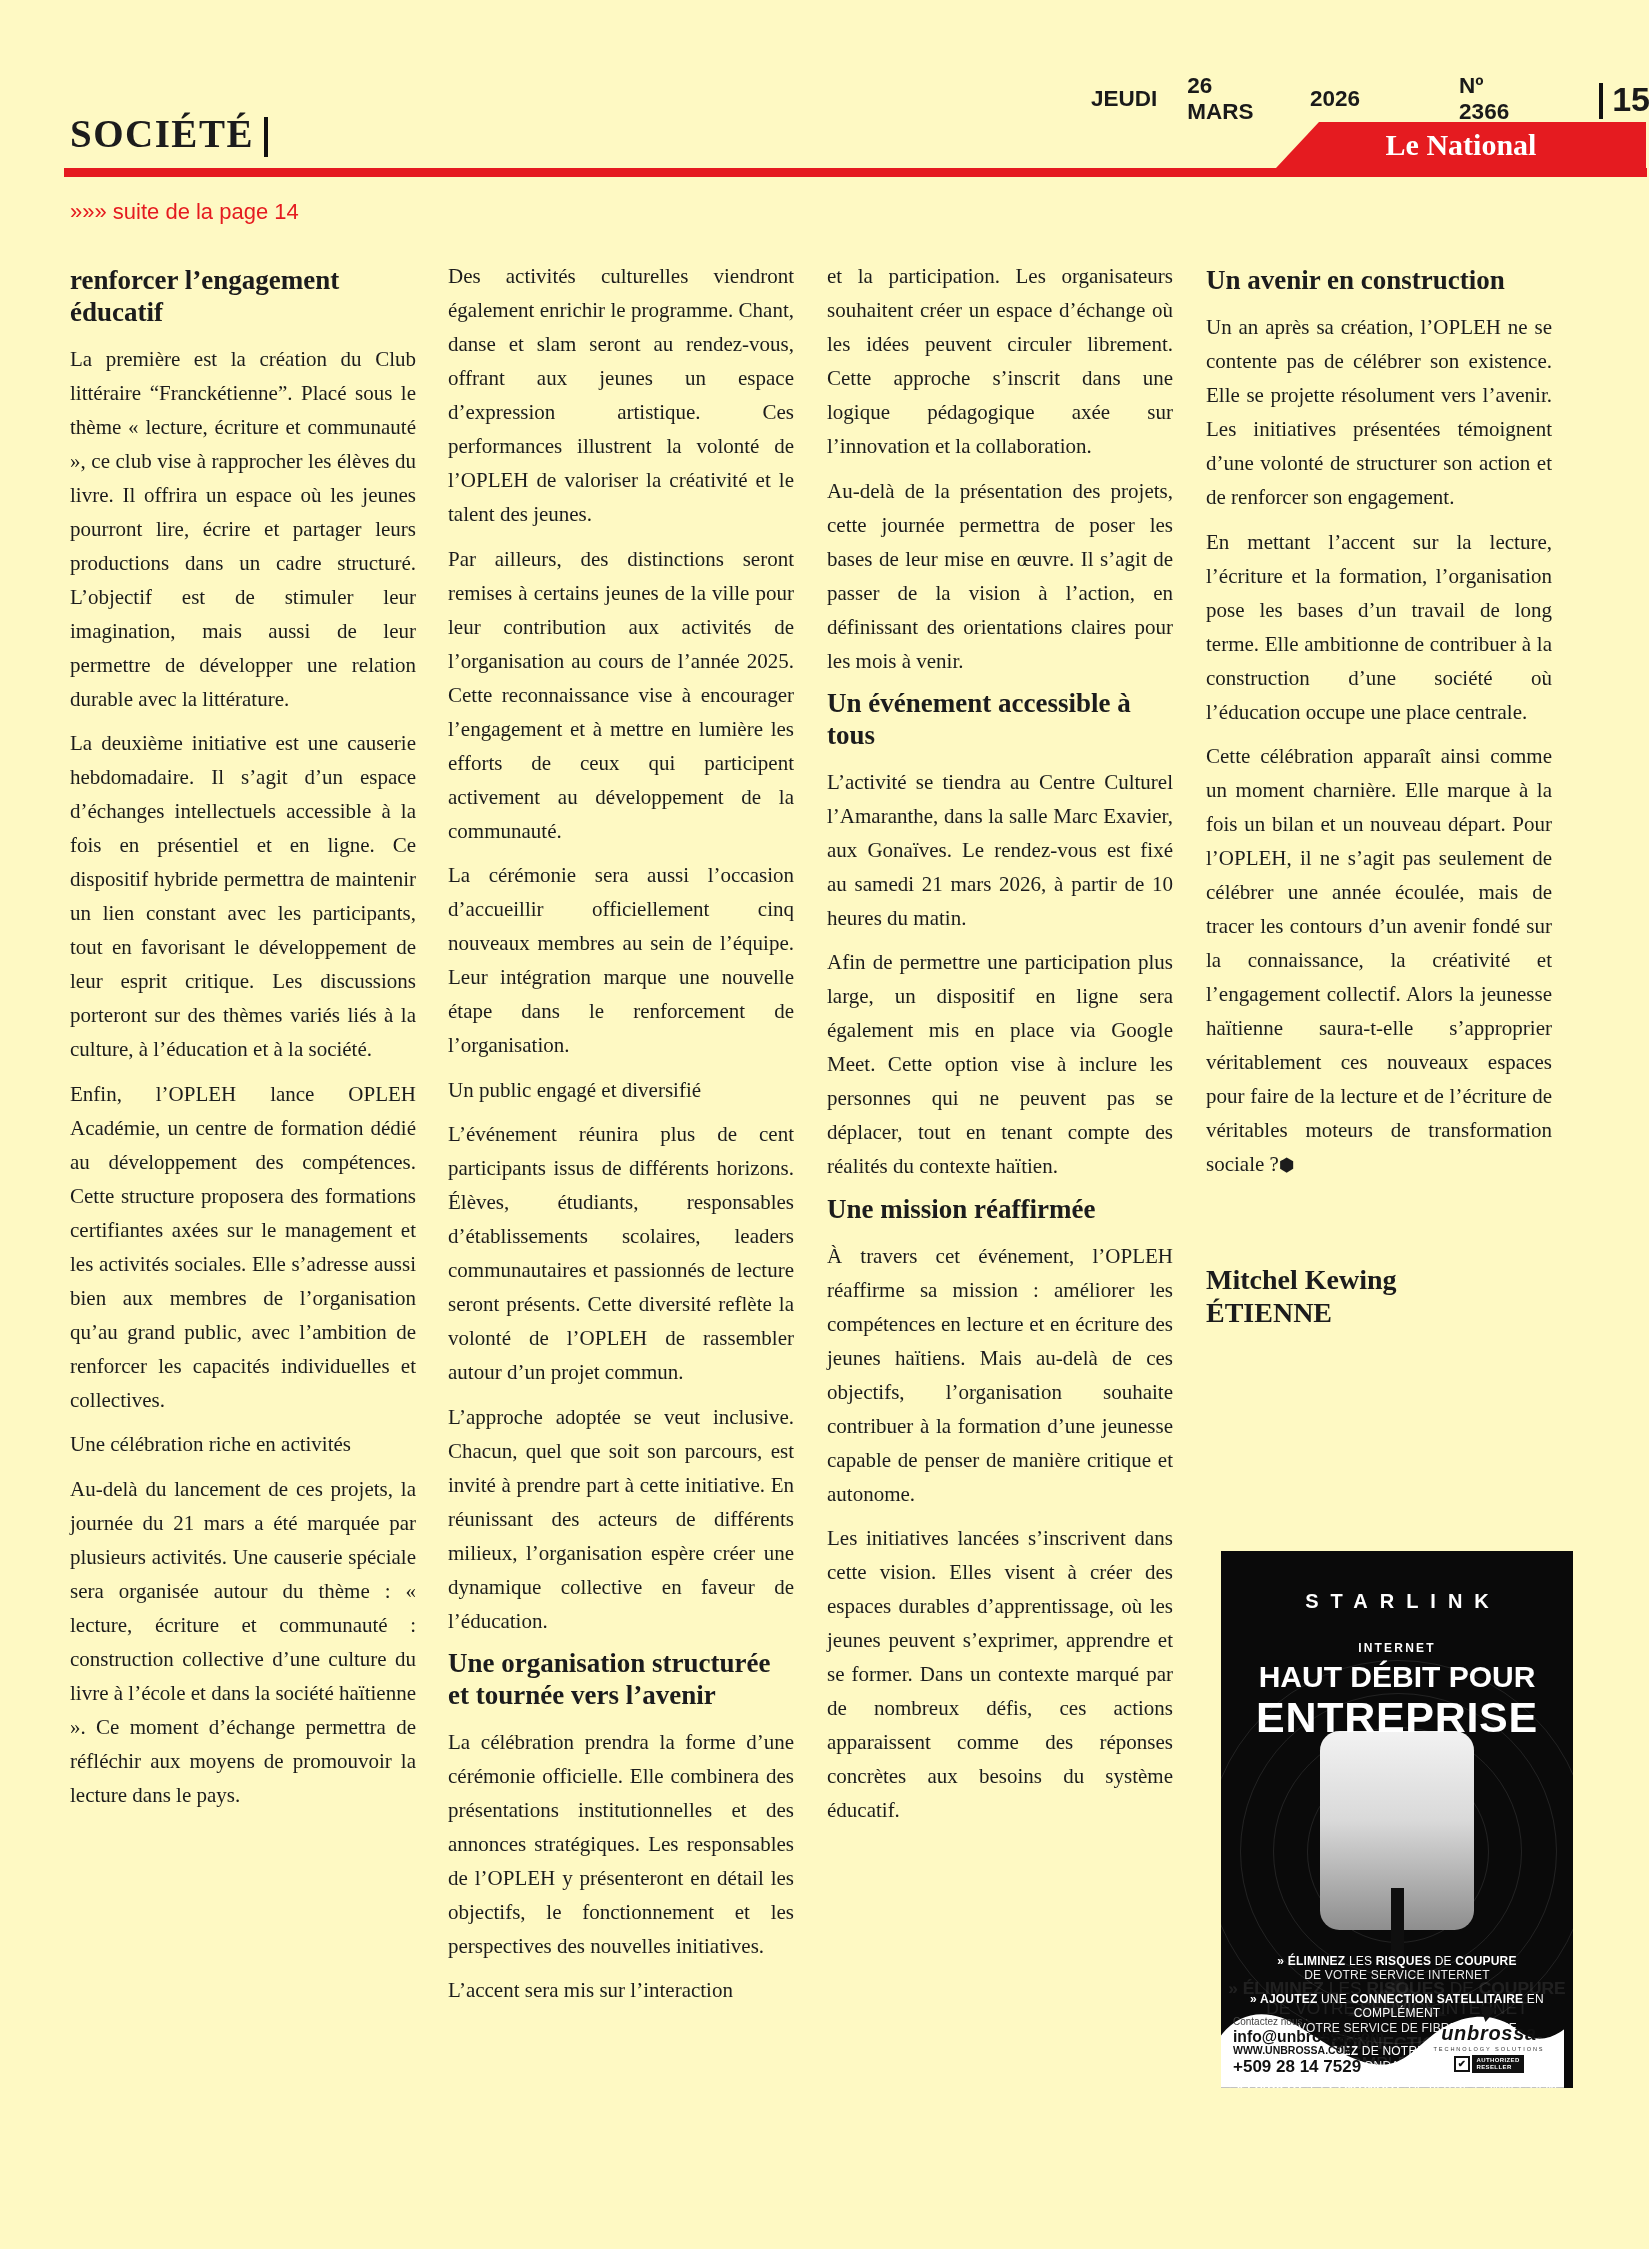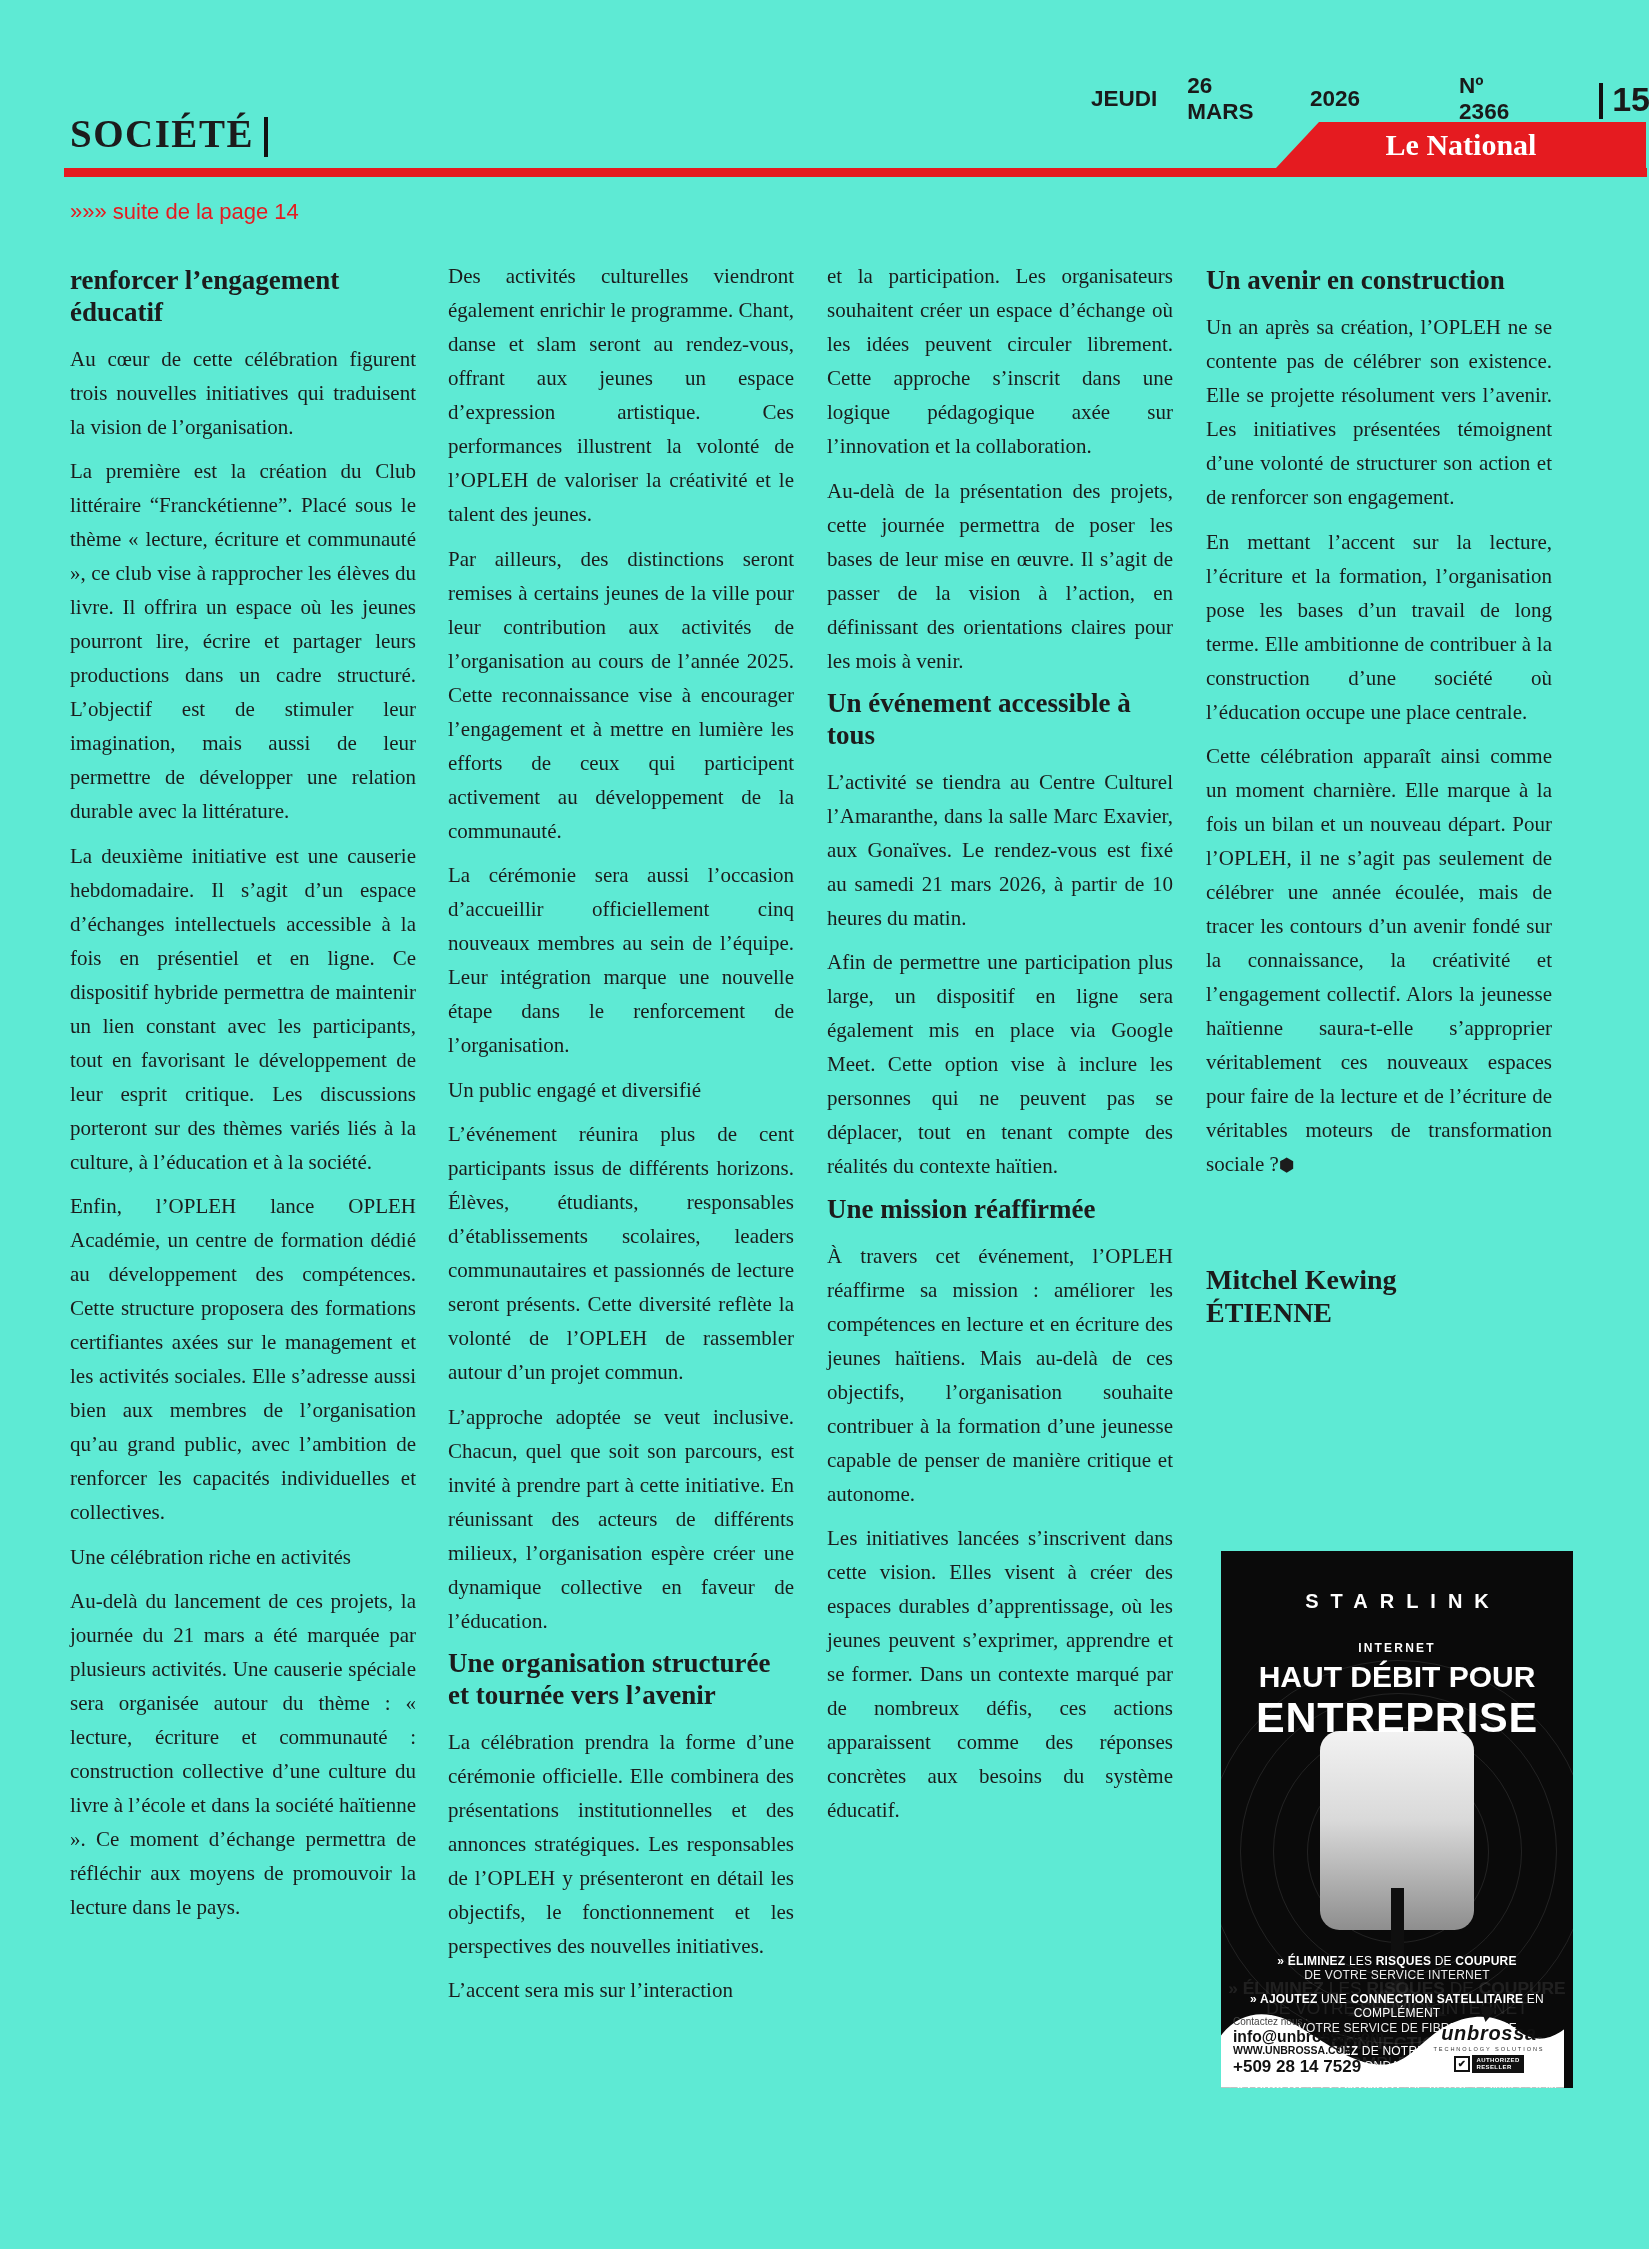--- a/index.html
+++ b/index.html
@@ -1,16 +1,16 @@
 <!DOCTYPE html>
 <html style="font-size:12px"><head>
 <meta charset="utf-8">
 <style>
   html,body{margin:0;padding:0;background:#ffffff;}
-  .page{position:relative;width:1650px;height:2250px;background:#5eead4;overflow:hidden;
+  .page{position:relative;width:1650px;height:2250px;background:#fef9c3;overflow:hidden;
         font-family:"Liberation Serif",serif;color:#1c1c1c;}
   
   .meta-row{position:absolute;left:1091px;top:73px;display:flex;align-items:center;
             font-family:"Liberation Sans",sans-serif;font-weight:bold;font-size:22.5px;color:#1a1a1a;}
   .meta-row .m1{margin-right:30px;} .meta-row .m2{margin-right:39px;} .meta-row .m3{margin-right:99px;}
   .meta-row .m4{margin-right:71px;}
   .pagebox{display:flex;align-items:flex-end;}
   .pagebar{width:3.7px;height:36px;background:#111;margin-right:9px;}
   .pagenum{font-size:34px;font-weight:bold;}
   .section-title{position:absolute;left:70px;top:111px;font-weight:bold;font-size:39px;letter-spacing:1.5px;}
@@ -98,21 +98,20 @@
   <div class="section-title">SOCIÉTÉ</div>
   <div class="section-divider"></div>
   <div class="red-rule" style="background: rgb(229, 27, 32);"></div>
   <div class="brand-banner" style="background: rgb(229, 27, 32);">
     <span>Le National</span>
   </div>
   <div class="continuation" style="color: rgb(229, 27, 32);">»»» suite de la page  14</div>
 
   <div class="col c1">
     <h2>renforcer l’engagement éducatif</h2>
-    <p>Au cœur de cette célébration figurent trois nouvelles initiatives qui traduisent la vision de l’organisation.</p>
     <p>La première est la création du Club littéraire “Franckétienne”. Placé sous le thème « lecture, écriture et communauté », ce club vise à rapprocher les élèves du livre. Il offrira un espace où les jeunes pourront lire, écrire et partager leurs productions dans un cadre structuré. L’objectif est de stimuler leur imagination, mais aussi de leur permettre de développer une relation durable avec la littérature.</p>
     <p>La deuxième initiative est une causerie hebdomadaire. Il s’agit d’un espace d’échanges intellectuels accessible à la fois en présentiel et en ligne. Ce dispositif hybride permettra de maintenir un lien constant avec les participants, tout en favorisant le développement de leur esprit critique. Les discussions porteront sur des thèmes variés liés à la culture, à l’éducation et à la société.</p>
     <p>Enfin, l’OPLEH lance OPLEH Académie, un centre de formation dédié au développement des compétences. Cette structure proposera des formations certifiantes axées sur le management et les activités sociales. Elle s’adresse aussi bien aux membres de l’organisation qu’au grand public, avec l’ambition de renforcer les capacités individuelles et collectives.</p>
     <p class="subhead">Une célébration riche en activités</p>
     <p>Au-delà du lancement de ces projets, la journée du 21 mars a été marquée par plusieurs activités. Une causerie spéciale sera organisée autour du thème : « lecture, écriture et communauté : construction collective d’une culture du livre à l’école et dans la société haïtienne ». Ce moment d’échange permettra de réfléchir aux moyens de promouvoir la lecture dans le pays.</p>
   </div>
 
   <div class="col c2">
     <p>Des activités culturelles viendront également enrichir le programme. Chant, danse et slam seront au rendez-vous, offrant aux jeunes un espace d’expression artistique. Ces performances illustrent la volonté de l’OPLEH de valoriser la créativité et le talent des jeunes.</p>
     <p>Par ailleurs, des distinctions seront remises à certains jeunes de la ville pour leur contribution aux activités de l’organisation au cours de l’année 2025. Cette reconnaissance vise à encourager l’engagement et à mettre en lumière les efforts de ceux qui participent activement au développement de la communauté.</p>

